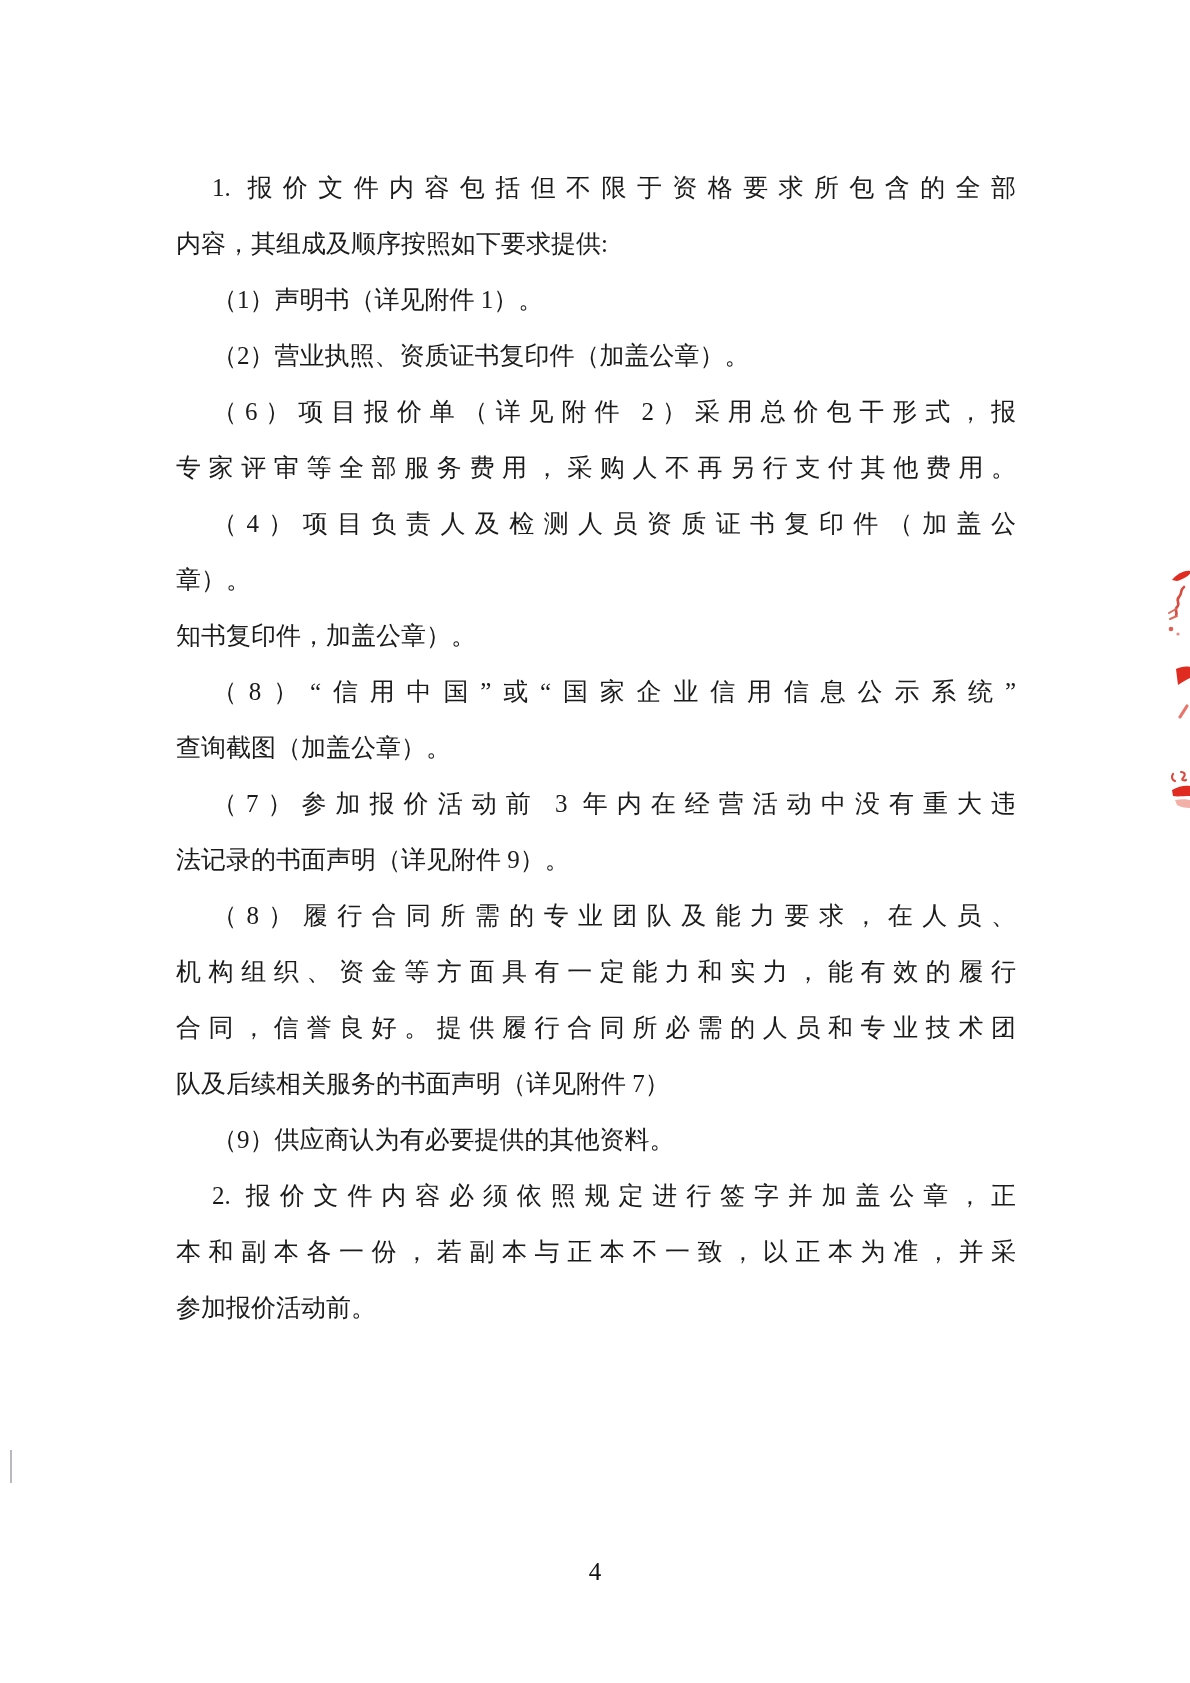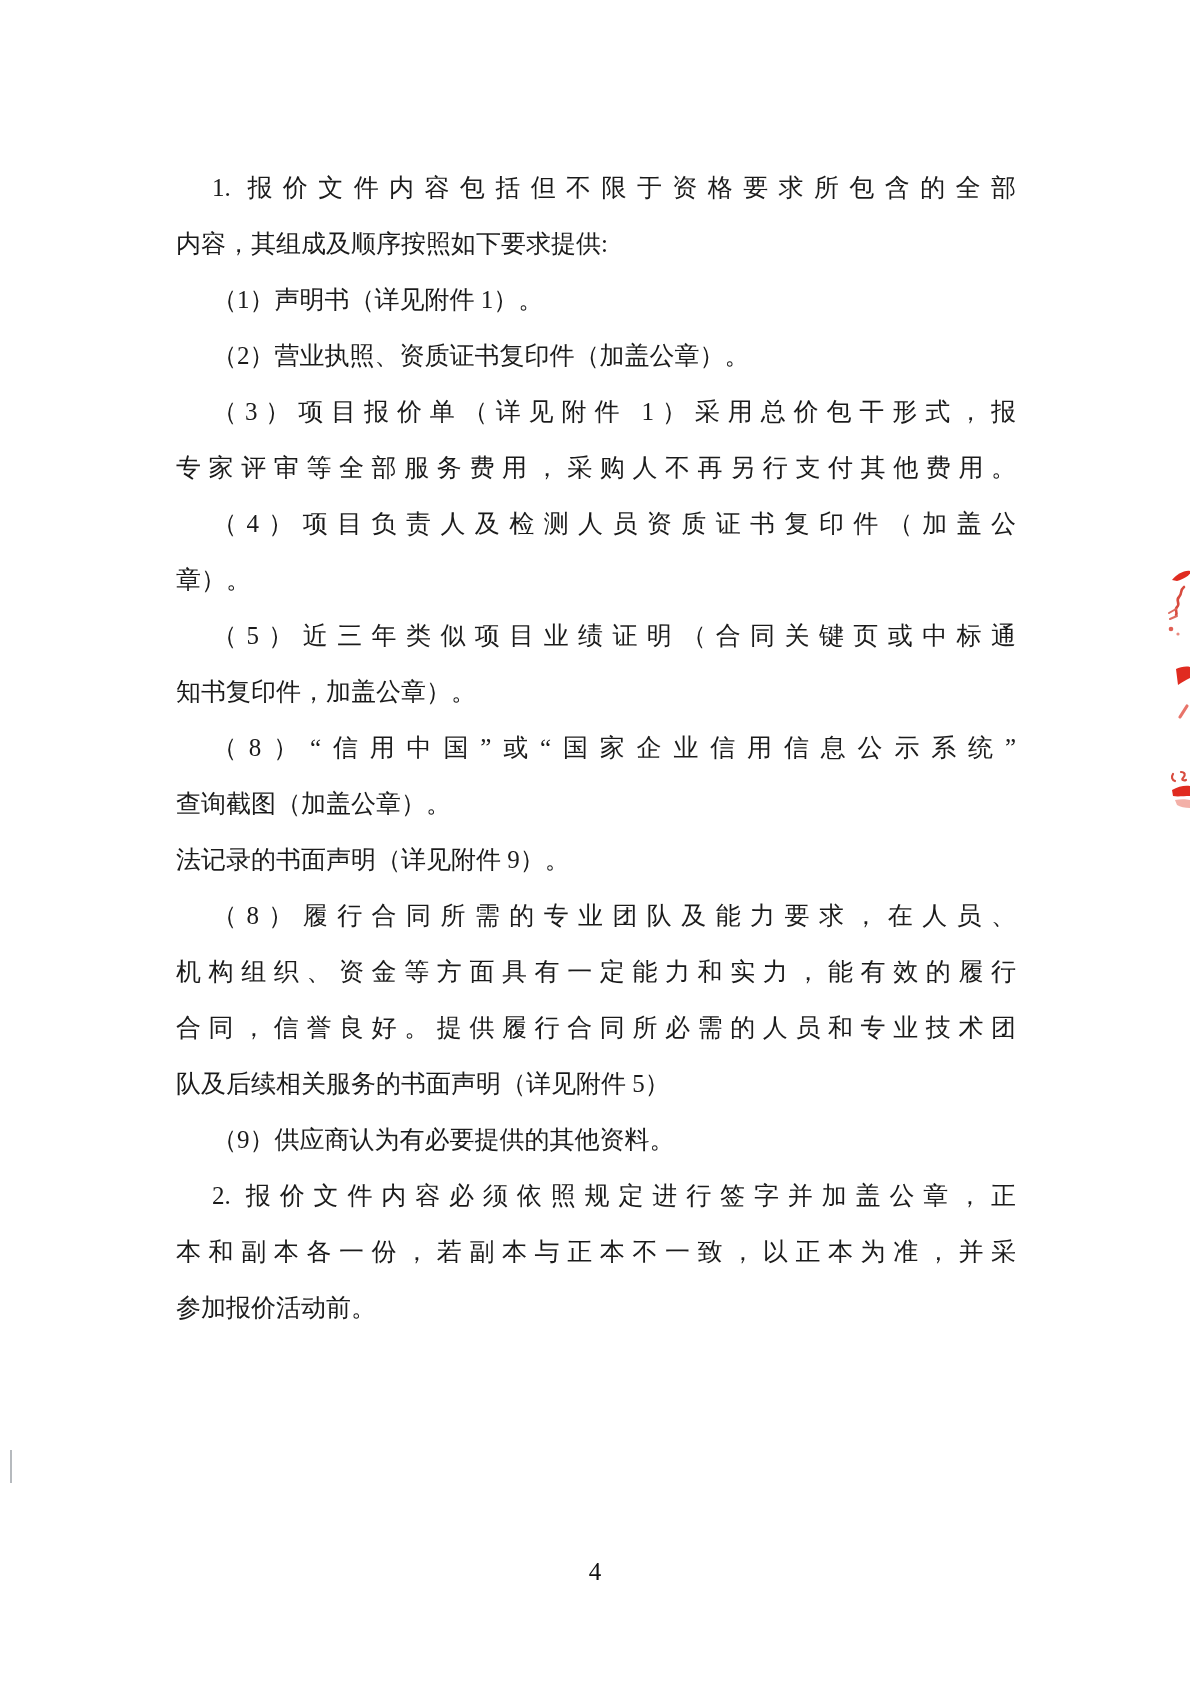--- a/index.html
+++ b/index.html
@@ -57,33 +57,33 @@
 </head>
 <body>
 
 <div class="page">
 
   <div class="doc-body">
       <div class="line indent justify">1. 报价文件内容包括但不限于资格要求所包含的全部</div>
       <div class="line">内容，其组成及顺序按照如下要求提供:</div>
       <div class="line indent">（1）声明书（详见附件 1）。</div>
       <div class="line indent">（2）营业执照、资质证书复印件（加盖公章）。</div>
-      <div class="line indent justify">（3）项目报价单（详见附件 1）采用总价包干形式，报</div>
+      <div class="line indent justify">（6）项目报价单（详见附件 2）采用总价包干形式，报</div>
       <div class="line justify">专家评审等全部服务费用，采购人不再另行支付其他费用。</div>
       <div class="line indent justify">（4）项目负责人及检测人员资质证书复印件（加盖公</div>
       <div class="line">章）。</div>
-      <div class="line indent justify">（5）近三年类似项目业绩证明（合同关键页或中标通</div>
       <div class="line">知书复印件，加盖公章）。</div>
       <div class="line indent justify">（8）“信用中国”或“国家企业信用信息公示系统”</div>
       <div class="line">查询截图（加盖公章）。</div>
+      <div class="line indent justify">（7）参加报价活动前 3 年内在经营活动中没有重大违</div>
       <div class="line">法记录的书面声明（详见附件 9）。</div>
       <div class="line indent justify">（8）履行合同所需的专业团队及能力要求，在人员、</div>
       <div class="line justify">机构组织、资金等方面具有一定能力和实力，能有效的履行</div>
       <div class="line justify">合同，信誉良好。提供履行合同所必需的人员和专业技术团</div>
-      <div class="line">队及后续相关服务的书面声明（详见附件 5）</div>
+      <div class="line">队及后续相关服务的书面声明（详见附件 7）</div>
       <div class="line indent">（9）供应商认为有必要提供的其他资料。</div>
       <div class="line indent justify">2. 报价文件内容必须依照规定进行签字并加盖公章，正</div>
       <div class="line justify">本和副本各一份，若副本与正本不一致，以正本为准，并采</div>
       <div class="line">参加报价活动前。</div>
     </div>
 
   <div class="footer">4</div>
 
   <svg class="seal-fragment seal-a" width="28" height="72" viewBox="0 0 28 72">
     <path d="M8 14 C 12 9, 20 4, 26 5 C 27.5 8, 22 12, 13 15 Z" fill="#e02b20"></path>

